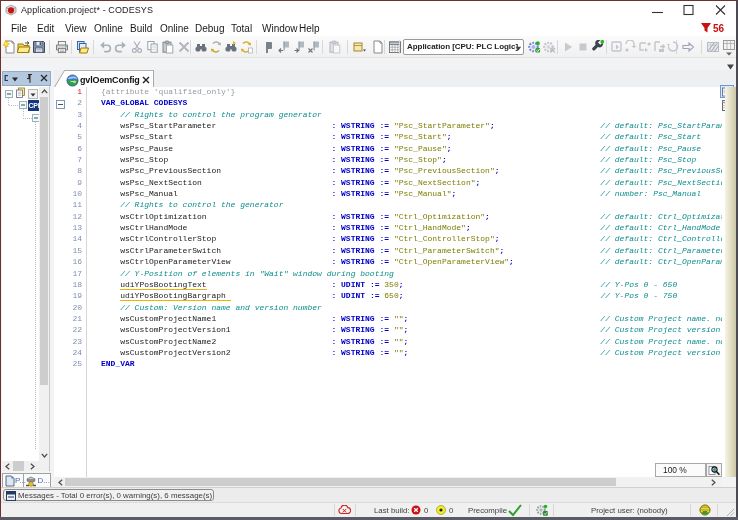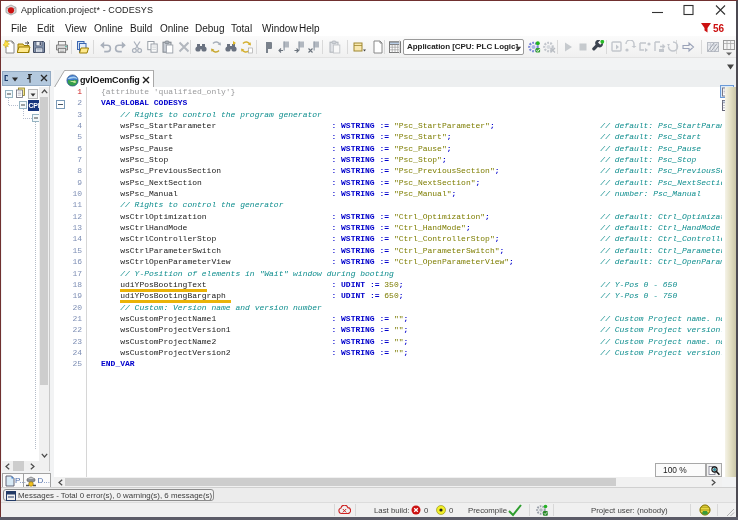--- a/index.html
+++ b/index.html
@@ -30,21 +30,21 @@
 #codeclip{position:absolute;left:0;top:0;width:668px;height:390px;overflow:hidden}
 #margin-line{position:absolute;left:86px;top:87px;width:1px;height:390px;background:#d6d6d6}
 #strip{position:absolute;left:725px;top:87px;width:11px;height:390px;background:linear-gradient(to right,#f5f3e8,#e3dfc4 50%,#cbc7a8)}
 pre{font-family:"Liberation Mono",monospace;font-size:8px;line-height:11.35px;}
 #code{position:absolute;left:47px;top:-1px;color:#1a1a1a}
 #nums{position:absolute;left:4px;top:-1px;width:24px;text-align:right;color:#7e8fb5}
 .k{color:#0000cc}
 .s{color:#7d7d00}
 .c{color:#0d8d8d;}
 .a{color:#999a9c}
-.u{border-bottom:3px solid #eab308}
+.u{border-bottom:1px solid #eab308}
 .n1{color:#cc2222}
 
 #ehsb{position:absolute;left:54px;top:476.5px;width:668px;height:11.5px;background:#f1f1f1}
 
 #msgbar{position:absolute;left:1px;top:487px;right:2px;height:15px;background:#ececec;border-top:1px solid #d0d0d0}
 #msgbox{position:absolute;left:3px;top:488.5px;width:211px;height:12.5px;border:1px solid #8b8b8b;border-radius:3px;background:#f1f1f1}
 #msgtext{position:absolute;left:18px;top:490.5px;font-size:7.9px;color:#3c3c3c}
 
 #statusbar{position:absolute;left:1px;top:502px;right:2px;height:14.5px;background:#f0f0f0;border-top:1px solid #dcdcdc}
 .ssep{position:absolute;top:504px;width:1px;height:12px;background:#d8d8d8}

